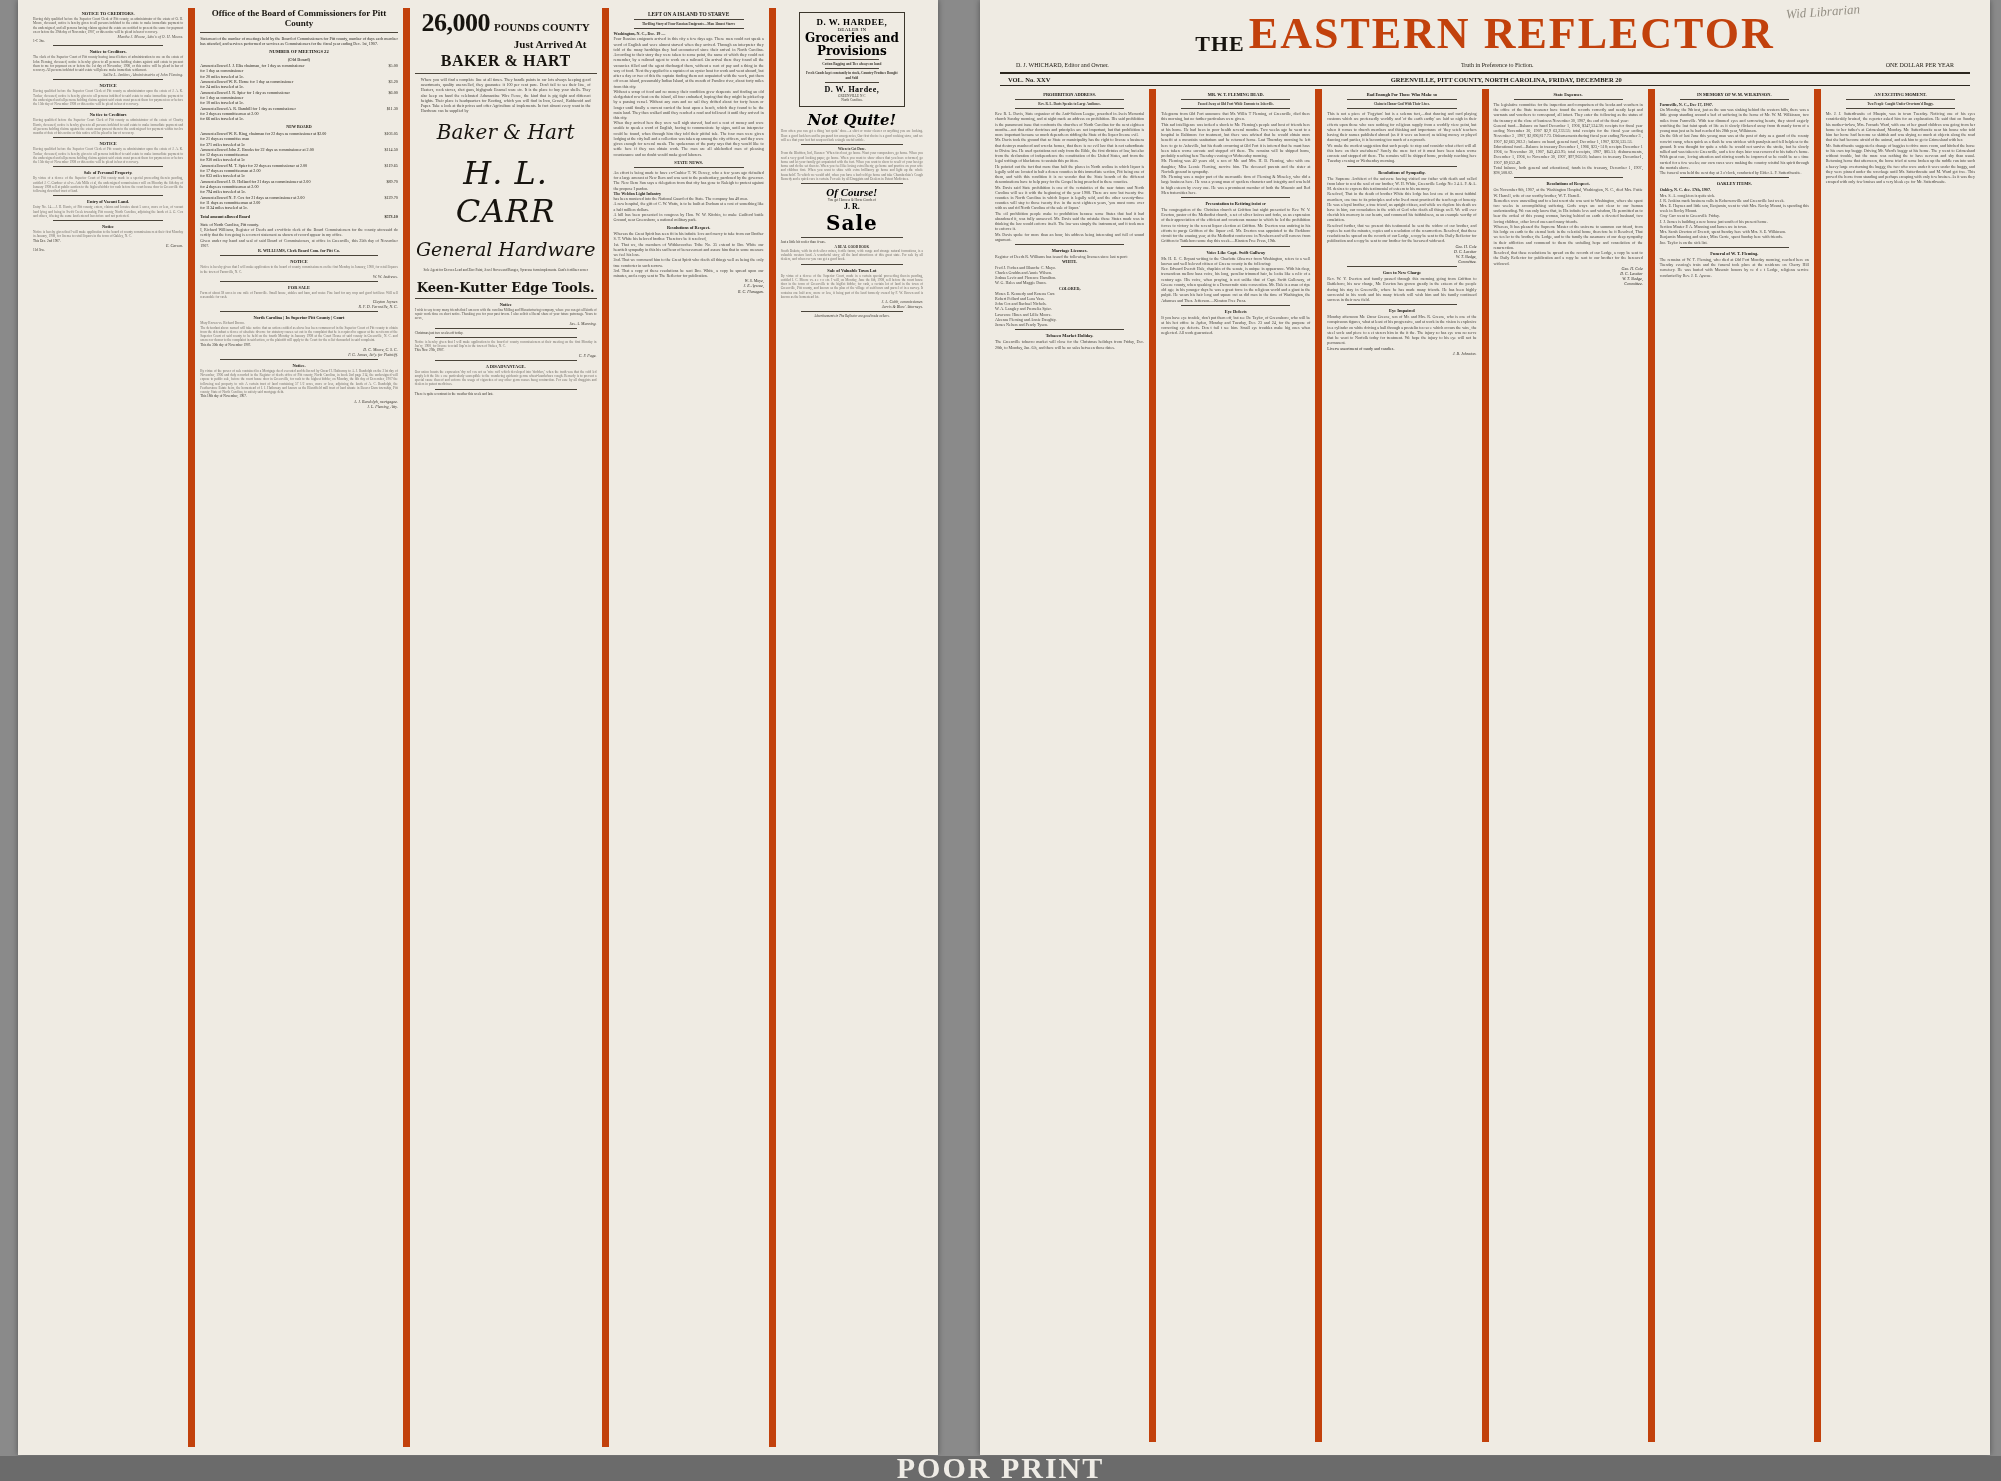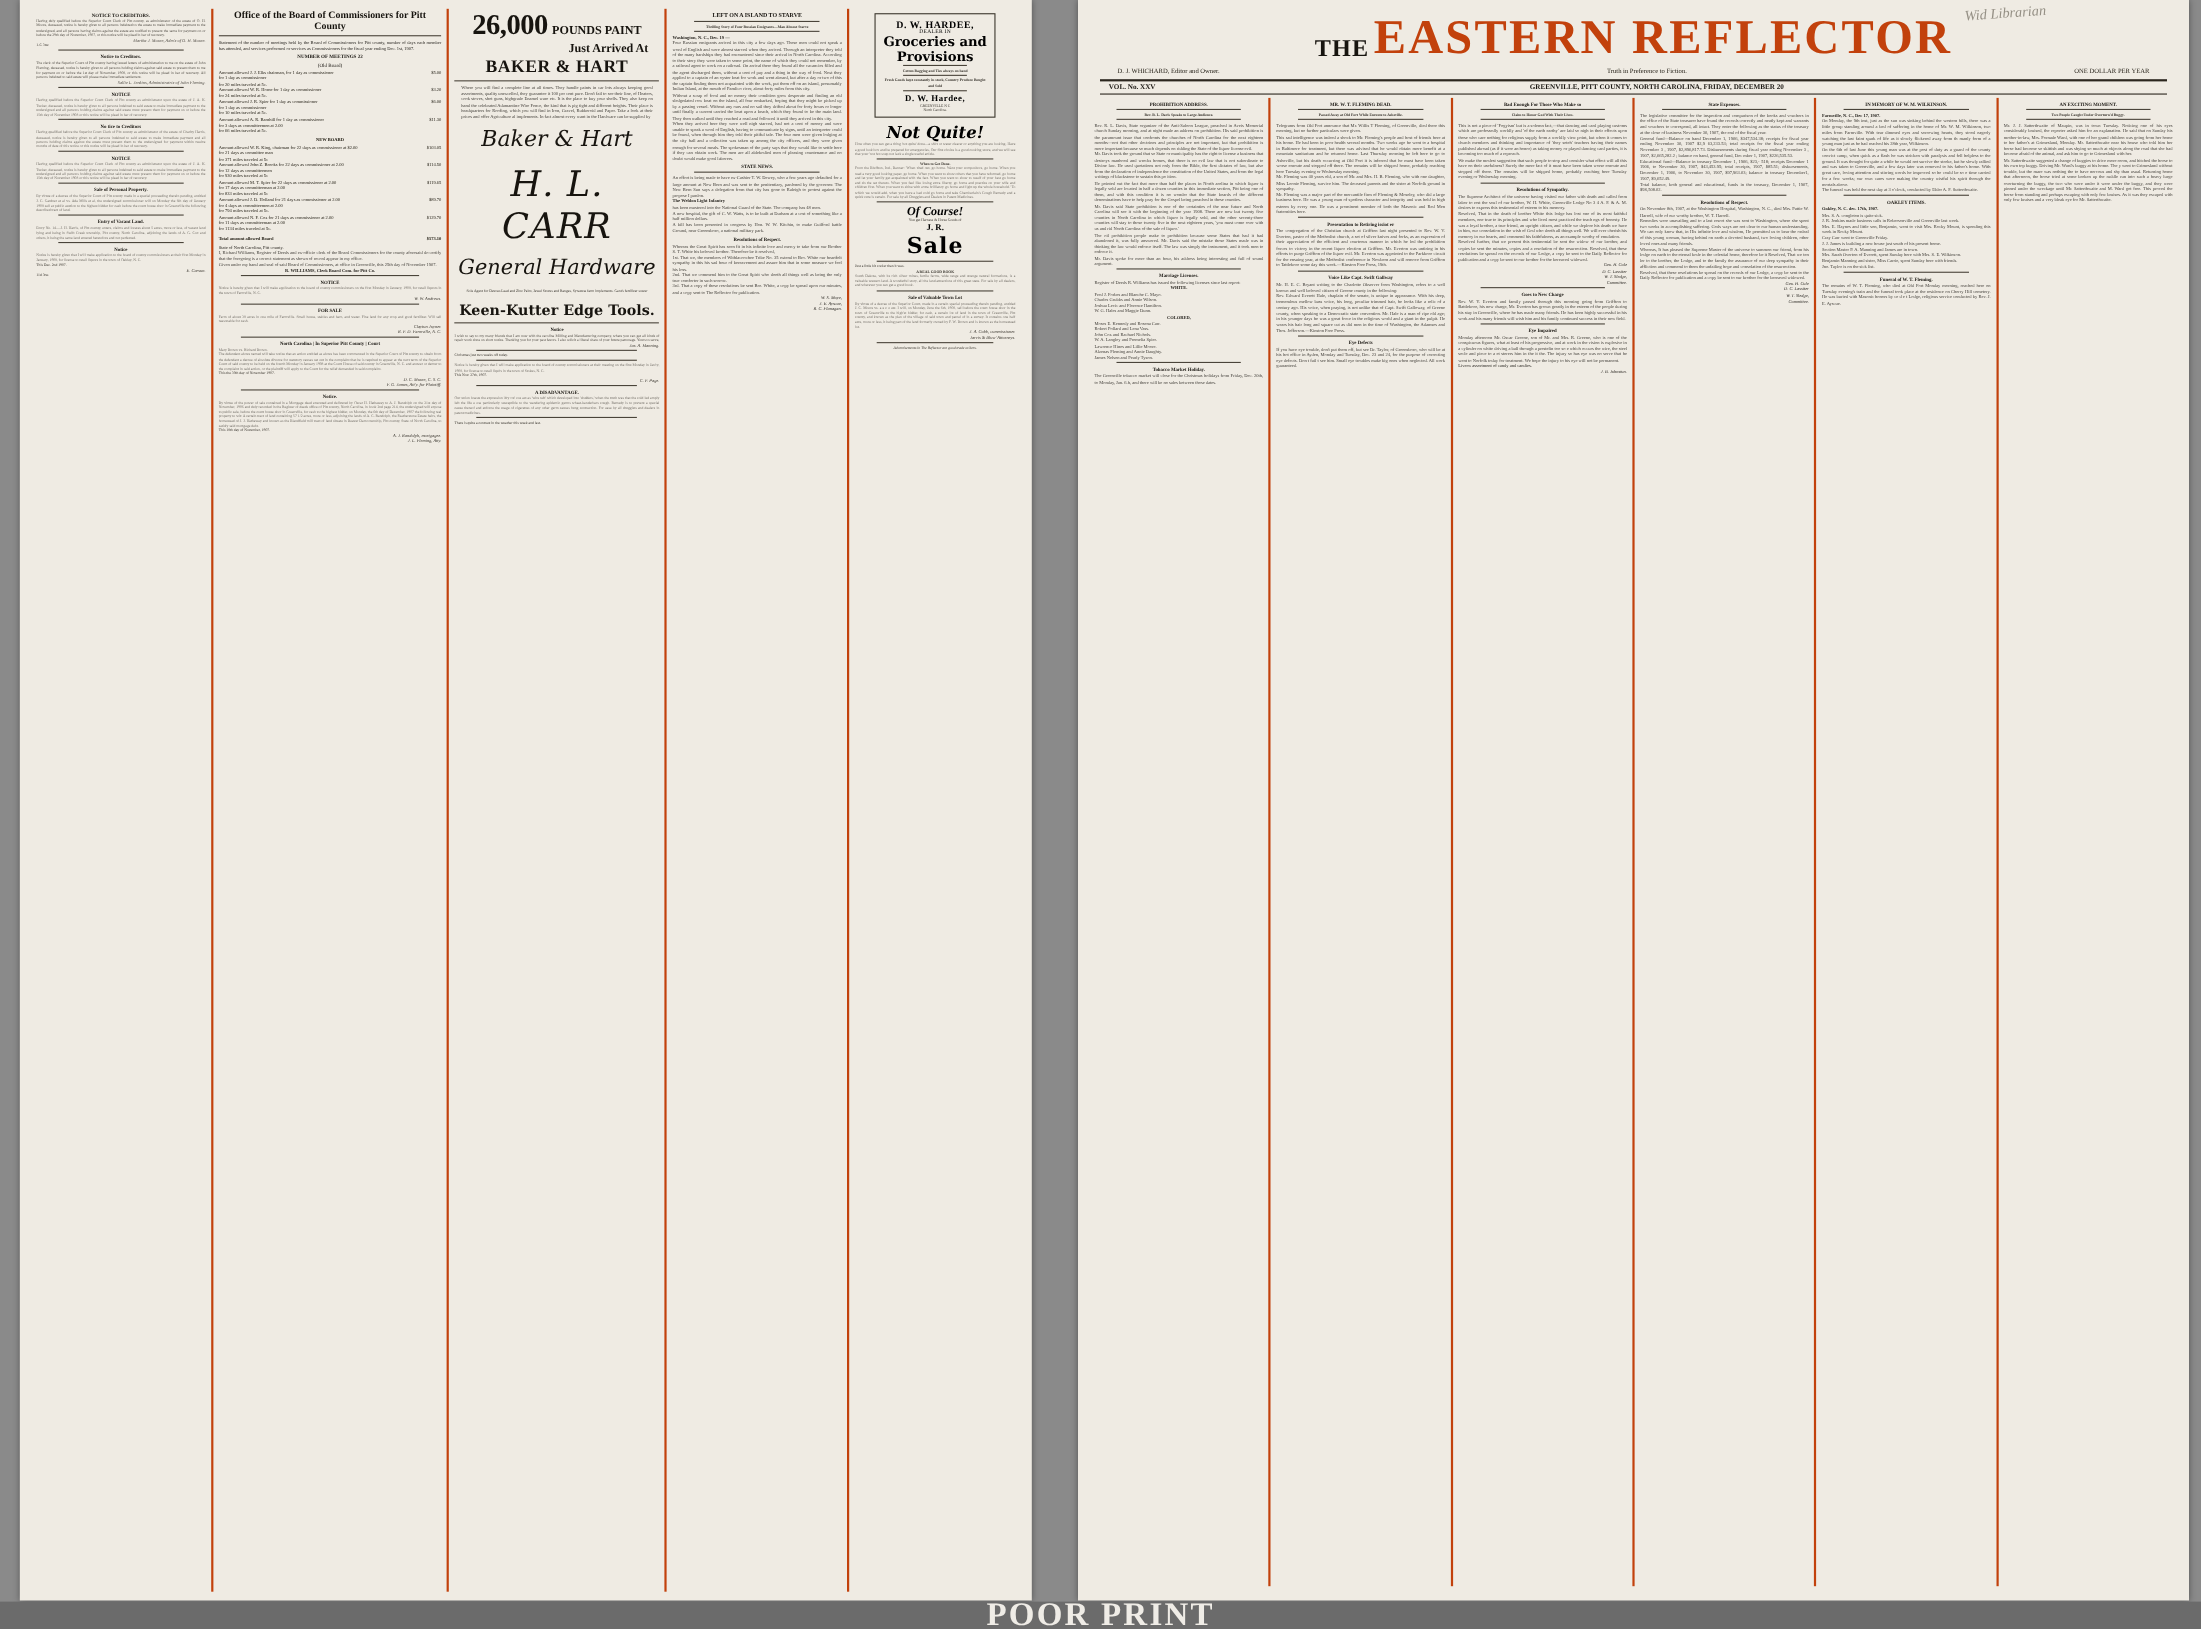--- a/index.html
+++ b/index.html
@@ -5,21 +5,21 @@
   html,body{margin:0;padding:0;background:#6b6b6b;}
   body{font-family:"Liberation Serif", serif;}
   .page{position:relative;width:2001px;height:1481px;background:#8a8a8a;overflow:hidden;}
   .sheet{position:absolute;top:0;background:#efebe3;box-shadow:0 0 6px rgba(0,0,0,.4);}
   .sheet.left{left:18px;width:920px;height:1455px;}
   .sheet.right{left:980px;width:1010px;height:1455px;}
   .inner{position:absolute;inset:0;padding:8px 10px;box-sizing:border-box;}
 
   
   .cols{display:flex;height:100%;box-sizing:border-box;}
-  .col{flex:1;padding:0 5px;box-sizing:border-box;border-left:2px solid #c2410c;}
+  .col{flex:1;padding:0 5px;box-sizing:border-box;border-left:7px solid #c2410c;}
   .col:first-child{border-left:none;}
 
   .tiny{font-size:4.1px;line-height:1.28;text-align:justify;color:#2a2722;}
   .xtiny{font-size:3.4px;line-height:1.25;text-align:justify;color:#3a362f;}
   .blur{filter:blur(.35px);opacity:.88;}
   .blurx{filter:blur(.7px);opacity:.7;}
   .hd2{font-weight:bold;text-align:center;font-size:5.4px;margin:3px 0 2px;color:#1b1813;}
   .hd3{font-weight:bold;text-align:center;font-size:4.4px;margin:3px 0 1px;color:#1b1813;}
   .rule{border-top:1px solid #4a443a;margin:3px 14px;}
   .rule.thin{margin:2px 20px;}
@@ -212,21 +212,21 @@
           <div class="hd3">Notice.</div>
           <div class="xtiny blurx">By virtue of the power of sale contained in a Mortgage deed executed and delivered by Oscar H. Hathaway to A. J. Randolph on the 21st day of November, 1906 and duly recorded in the Register of deeds office of Pitt county, North Carolina, in book 2nd page 214, the undersigned will expose to public sale, before the court house door in Greenville, for cash to the highest bidder, on Monday, the 6th day of December, 1907 the following real property to wit: A certain tract of land containing 57 1/2 acres, more or less, adjoining the lands of A. C. Randolph, the Featherstone Estate heirs, the homestead of J. J. Hathaway and known as the Blandfield mill tract of land situate in Beaver Dam township, Pitt county, State of North Carolina, to satisfy said mortgage debt.</div>
           <div class="xtiny">This 18th day of November, 1907.</div>
           <div class="xtiny sig" style="white-space:pre-line">A. J. Randolph, mortgagee.
 J. L. Fleming, Atty.</div>
         </div>
 
         <div class="col" style="flex:1.15">
           <div style="display:flex;align-items:baseline;justify-content:center;gap:4px">
             <span class="ad-34000">26,000</span>
-            <span class="ad-pounds">POUNDS PAINT</span>
+            <span class="ad-pounds">POUNDS COUNTY</span>
           </div>
           <div class="ad-just" style="text-align:right;padding-right:10px">Just Arrived At</div>
           <div class="ad-baker">BAKER &amp; HART</div>
           <div class="rule full"></div>
           <div class="tiny blur" style="padding:0 6px">Where you will find a complete line at all times. They handle paints in car lots always keeping good assortments, quality unexcelled, they guarantee it 100 per cent pure. Don't fail to see their line, of Heaters, cook stoves, shot guns, highgrade Enamel ware etc. It is the place to buy your shells. They also keep on hand the celebrated Adamantine Wire Fence, the kind that is pig tight and different heights. Their place is headquarters for Roofing, which you will find in Iron, Gravel, Rubberoid and Paper. Take a look at their prices and offer Agriculture al implements. In fact almost every want in the Hardware can be supplied by</div>
           <div class="script s1" style="margin-top:6px">Baker &amp; Hart</div>
           <div class="script s2" style="margin-top:10px">H. L. CARR</div>
           <div class="script s3" style="margin-top:8px">General Hardware</div>
           <div class="xtiny center" style="margin-top:8px">Sole Agent for Devoes Lead and Zinc Paint, Jewel Stoves and Ranges, Syracuse farm implements. Gant's fertilizer sower</div>
           <div class="keen" style="margin-top:8px">Keen-Kutter Edge Tools.</div>

